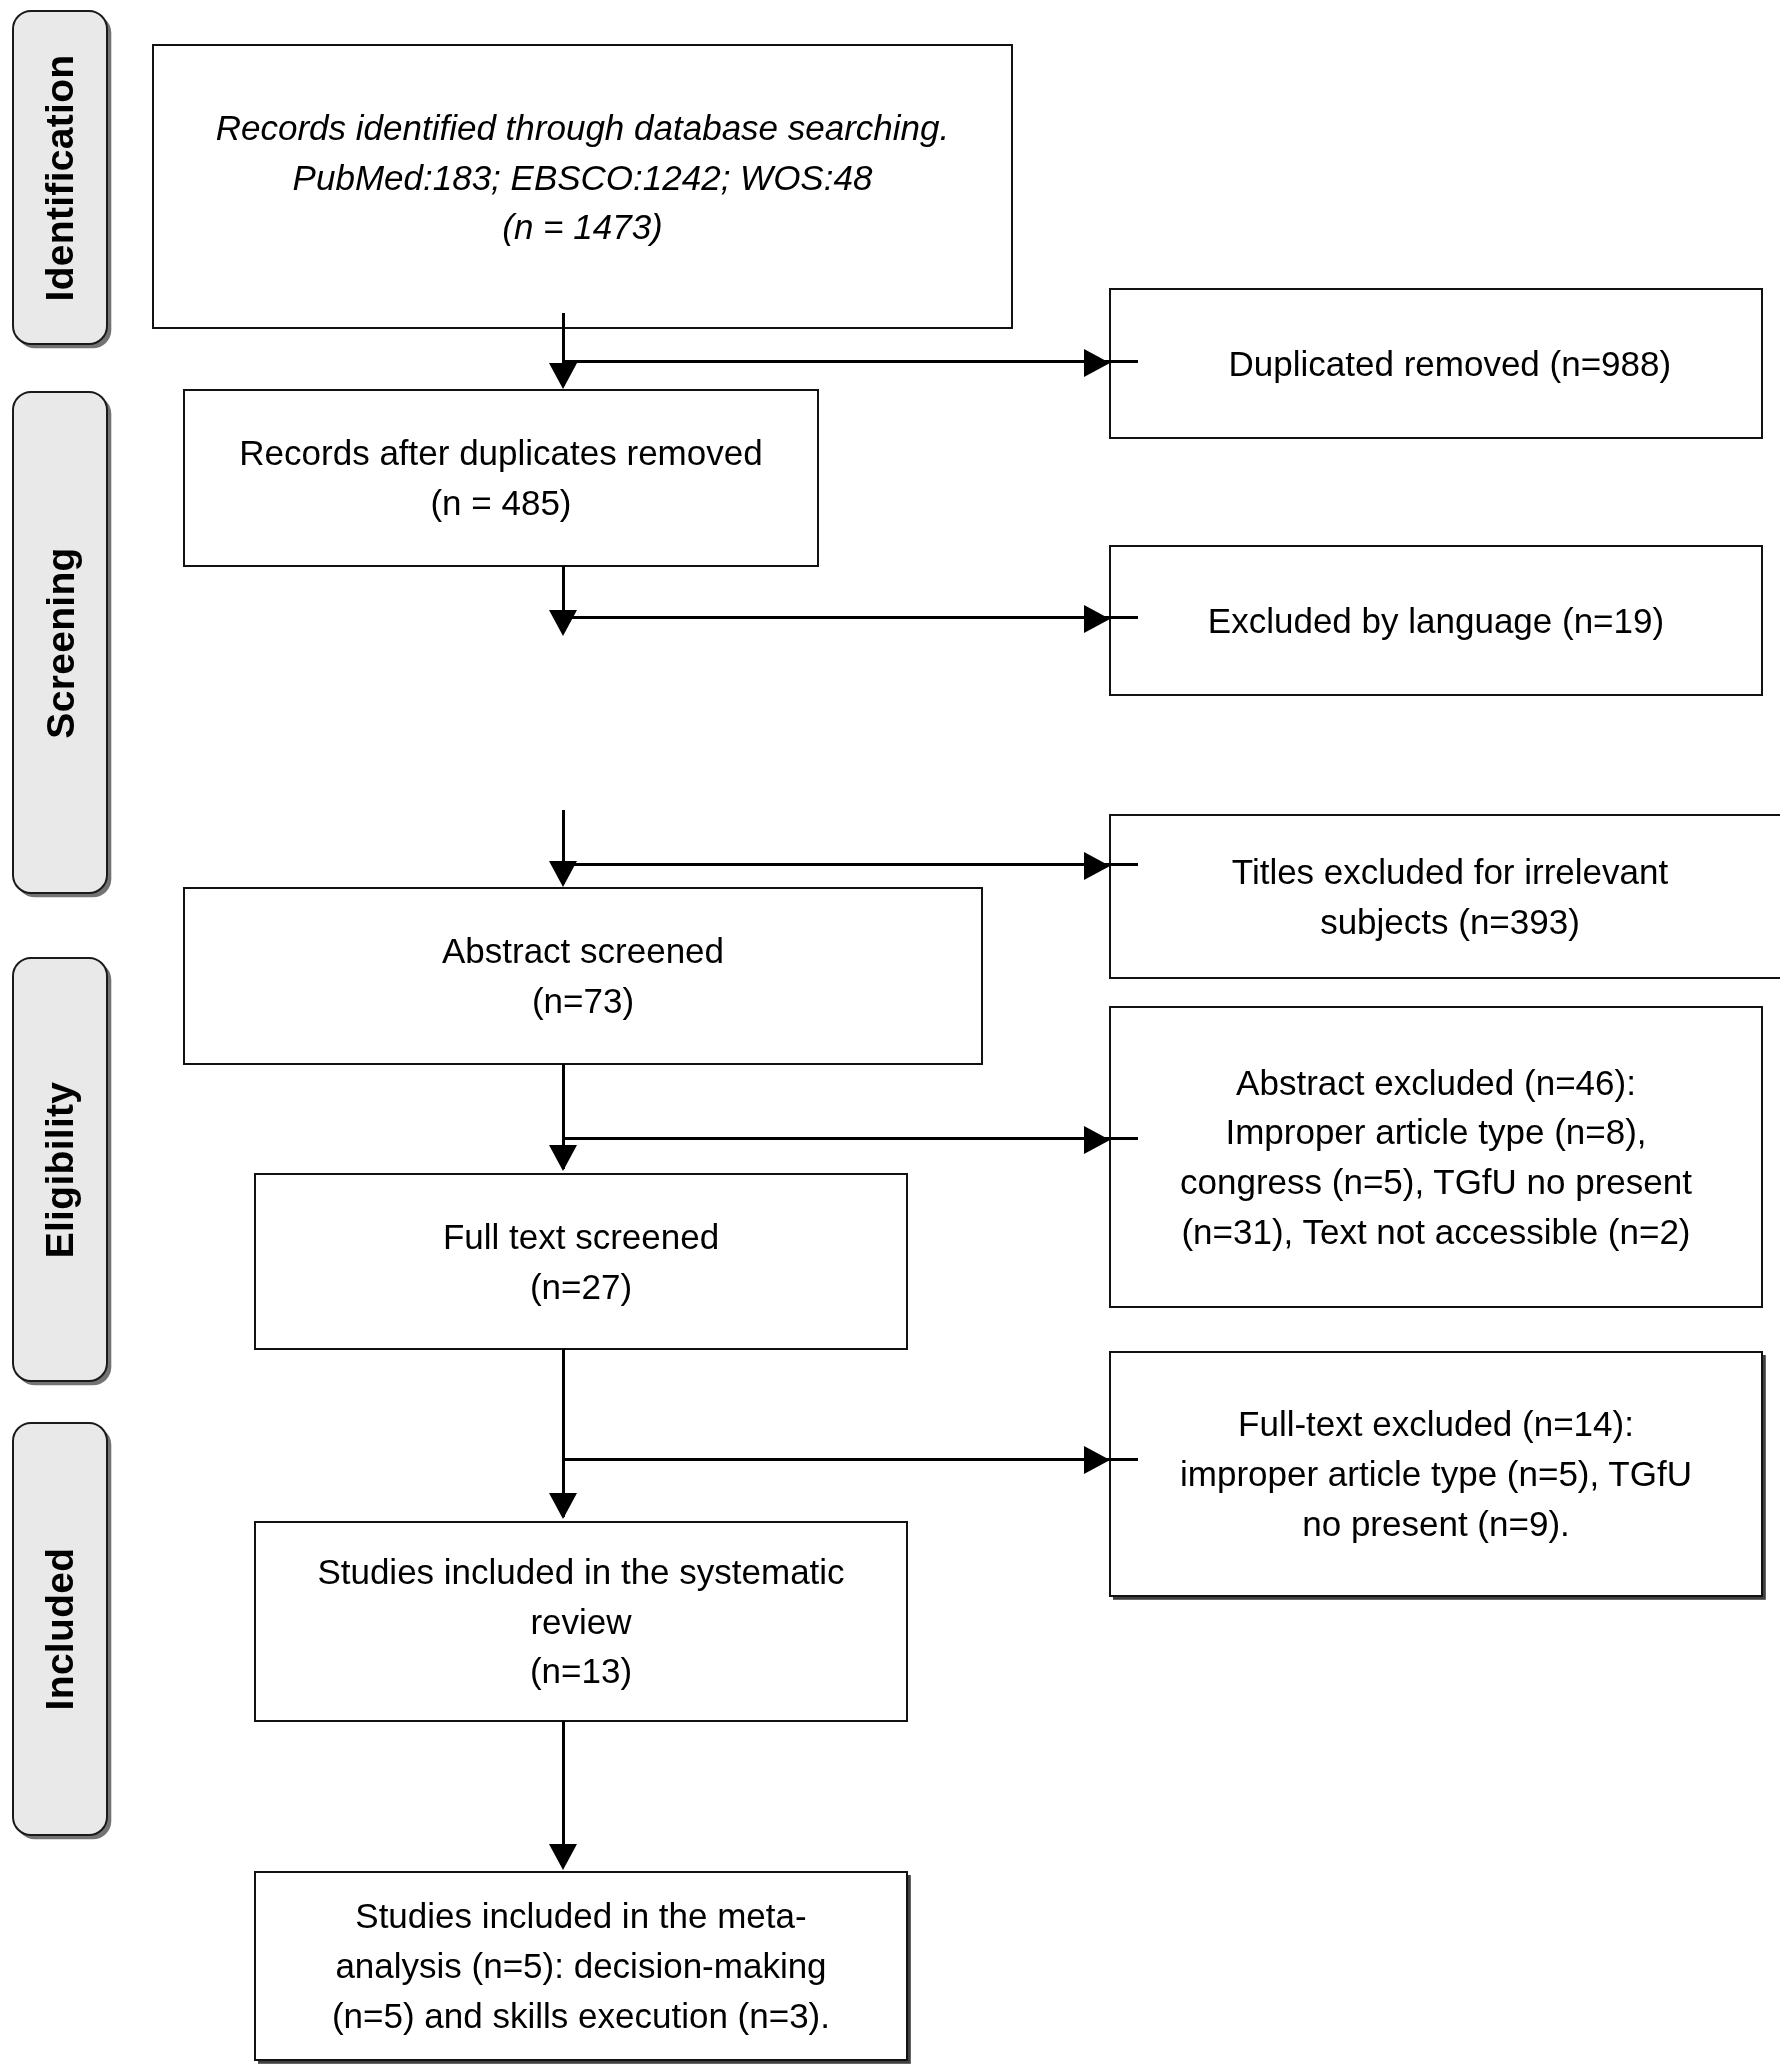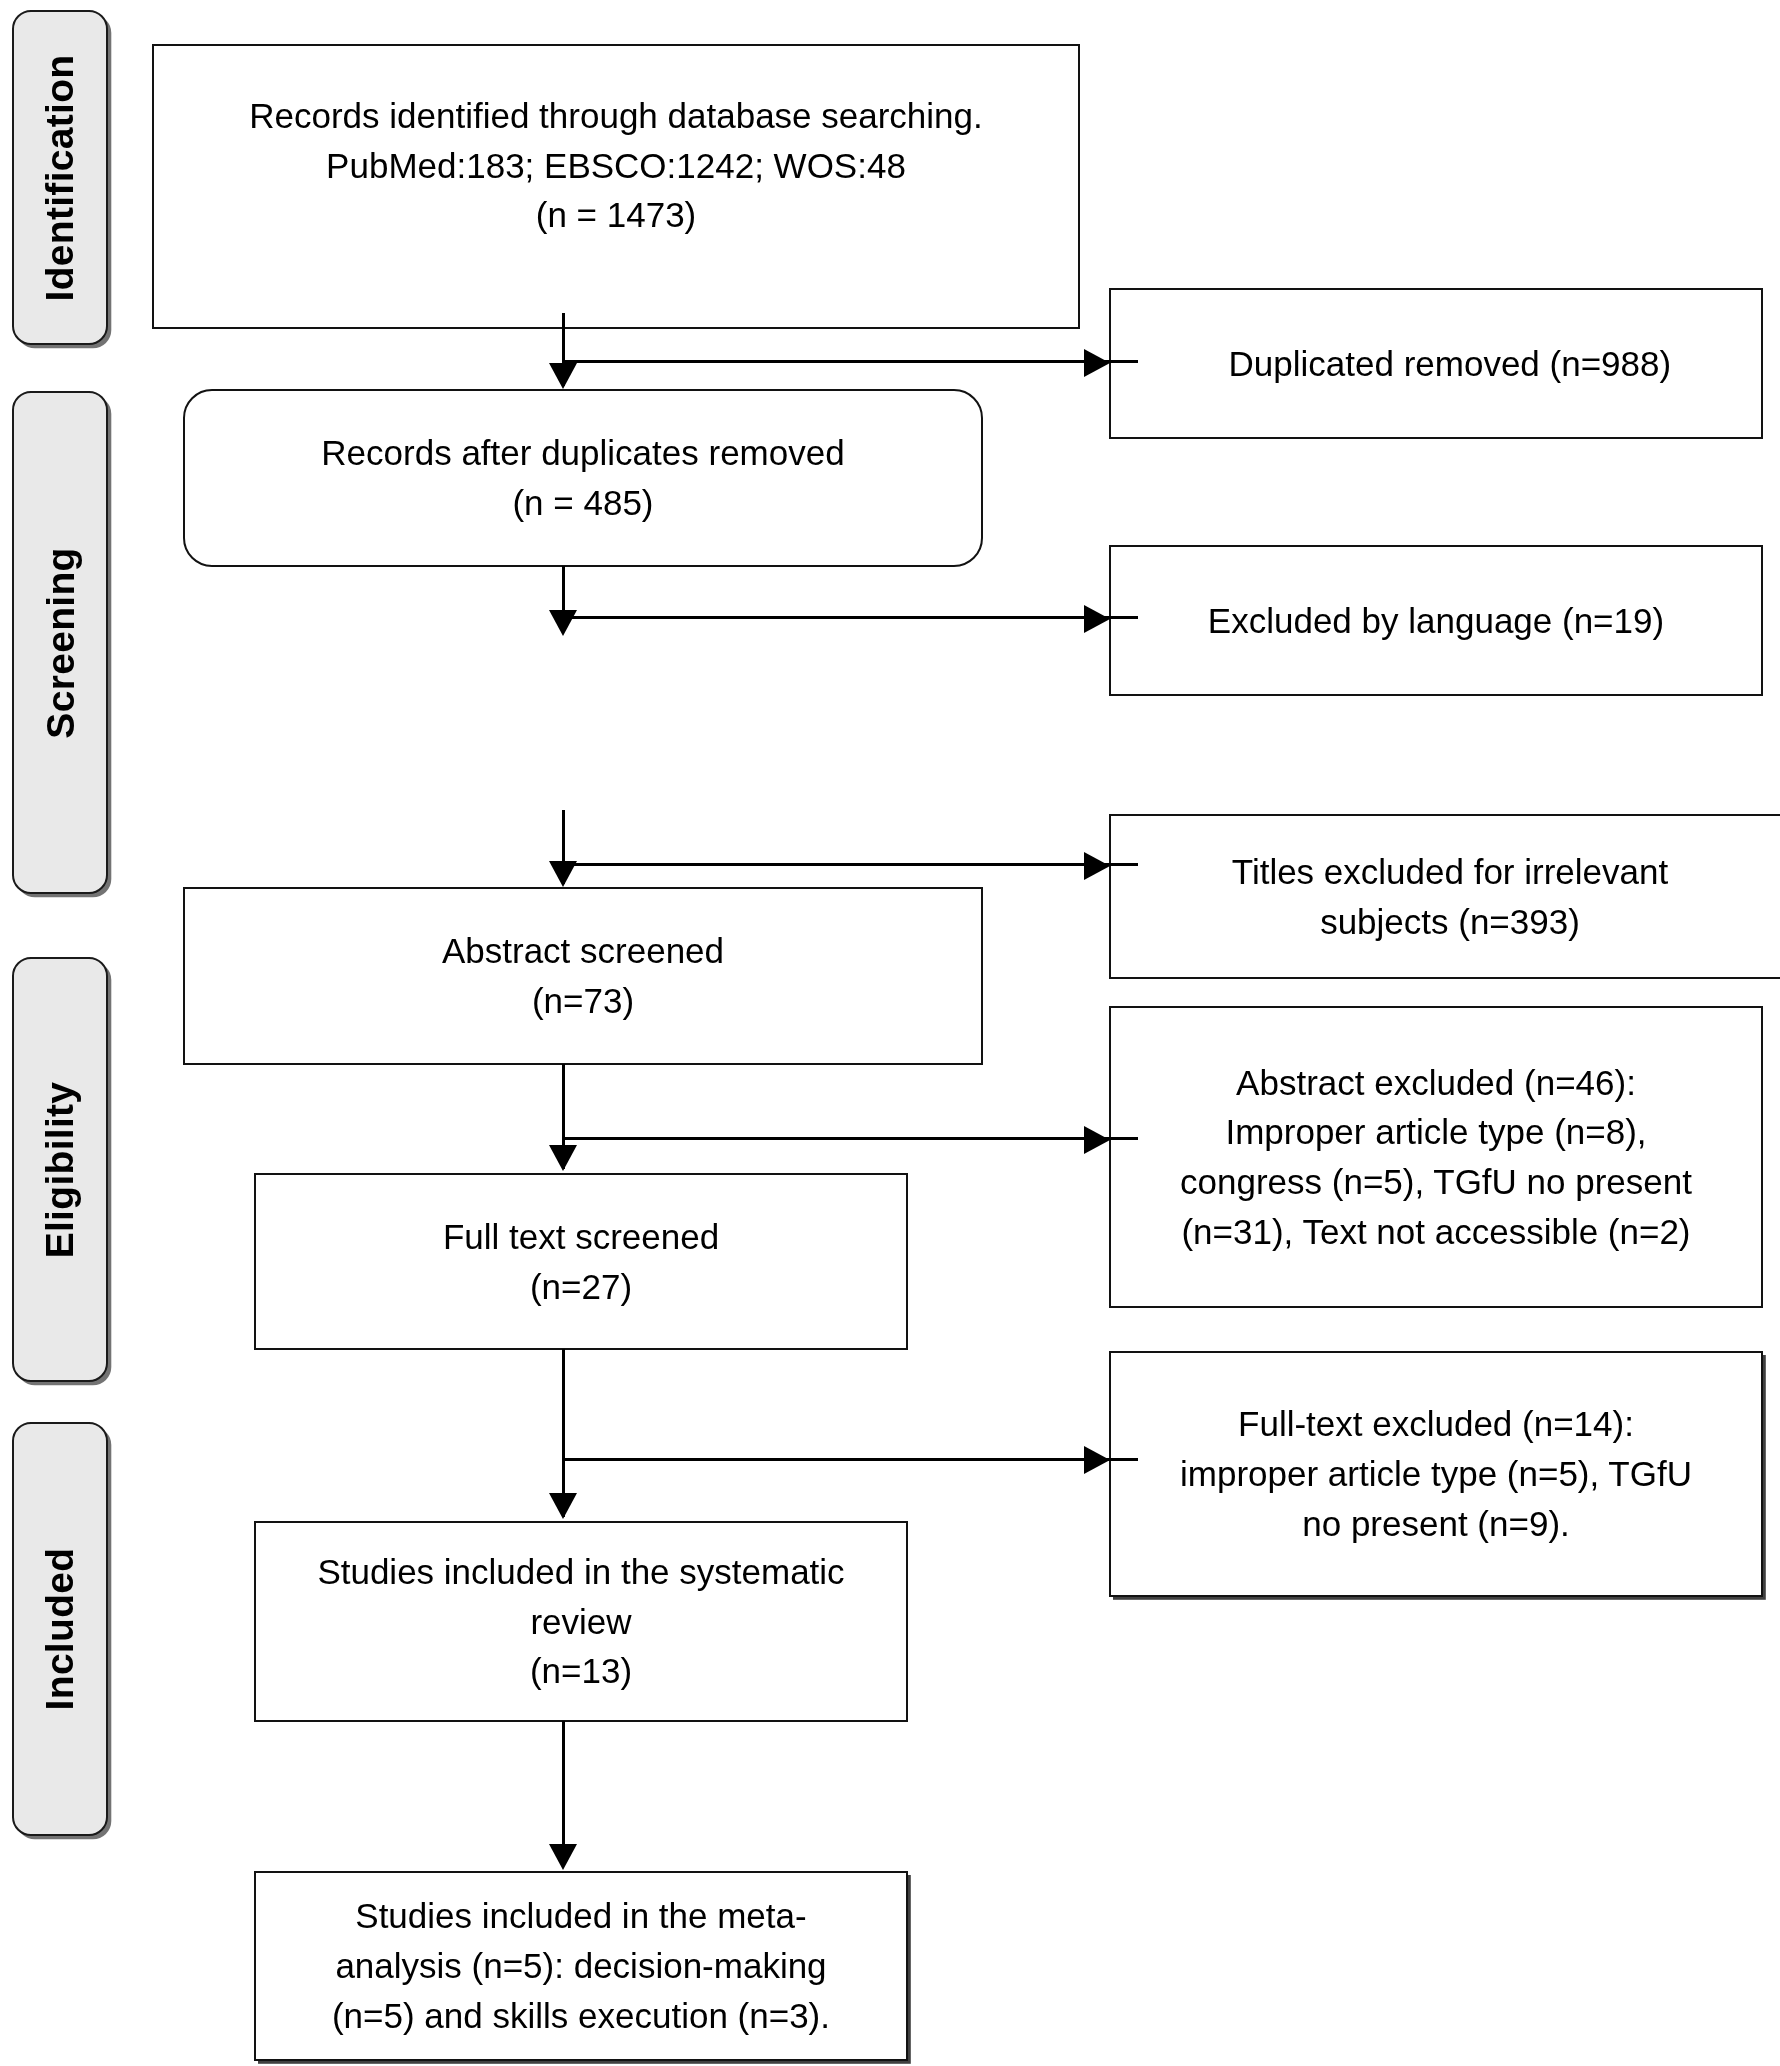--- a/index.html
+++ b/index.html
@@ -106,27 +106,27 @@
   </div>
 
   <div class="stage-label" style="left:12.3px; top:957px; width:96px; height:425px;">
     <span class="stage-text">Eligibility</span>
   </div>
 
   <div class="stage-label" style="left:12.3px; top:1422px; width:96px; height:414px;">
     <span class="stage-text">Included</span>
   </div>
 
-  <div class="node" style="left:152px; top:44px; width:928px; height:285px; align-items:flex-start; padding-top:45px;">
+  <div class="node" style="left:152px; top:44px; width:861px; height:285px; align-items:flex-start; padding-top:57px;font-style:italic;">
     <span class="node-text">Records identified through database searching.
 PubMed:183; EBSCO:1242; WOS:48
 (n = 1473)</span>
   </div>
 
-  <div class="node" style="left:183px; top:389px; width:800px; height:178px;border-radius:29px;">
+  <div class="node" style="left:183px; top:389px; width:636px; height:178px;">
     <span class="node-text">Records after duplicates removed
 (n = 485)</span>
   </div>
 
 
   <div class="node" style="left:183px; top:887px; width:800px; height:178px;">
     <span class="node-text">Abstract screened
 (n=73)</span>
   </div>
 

